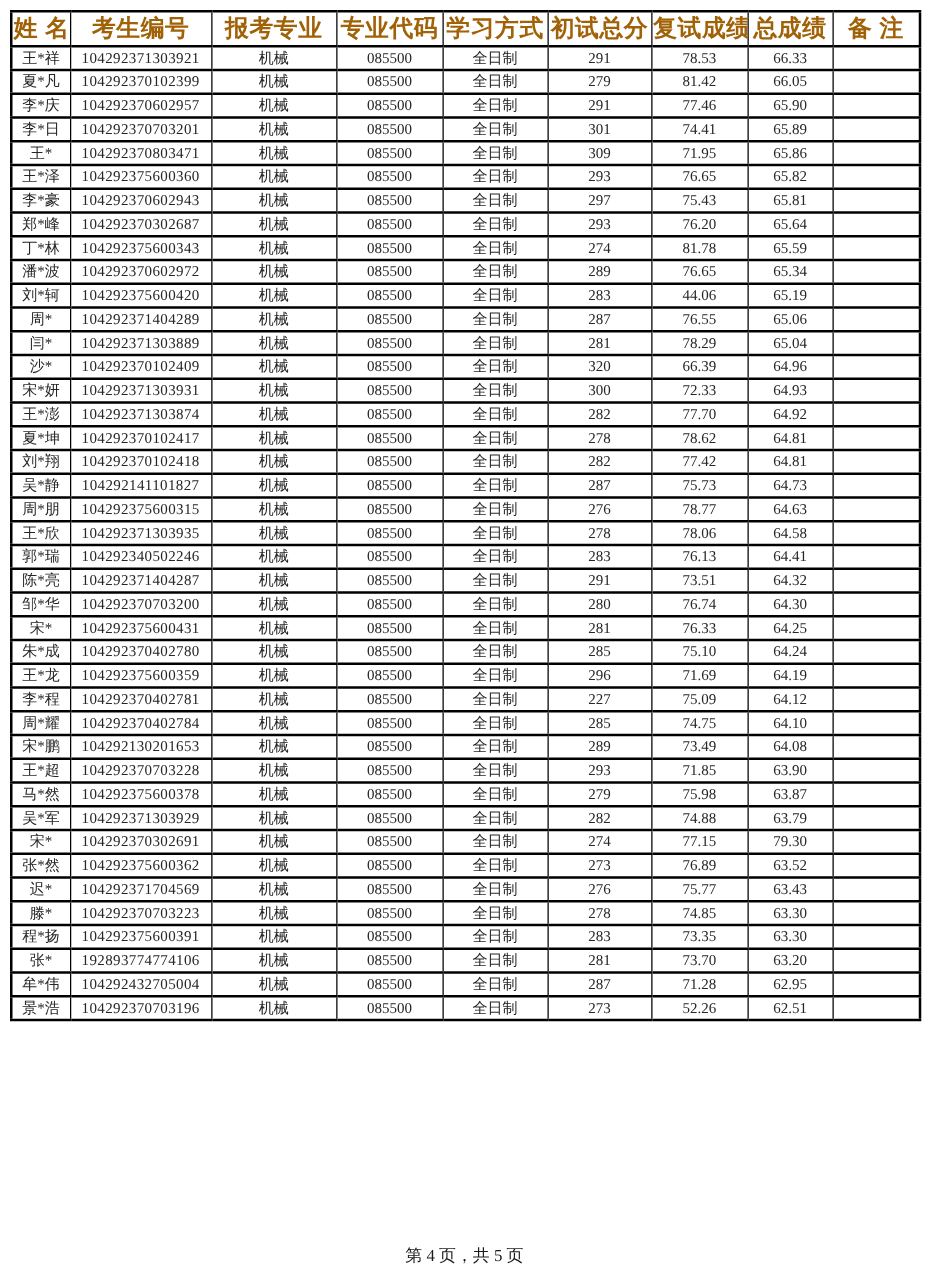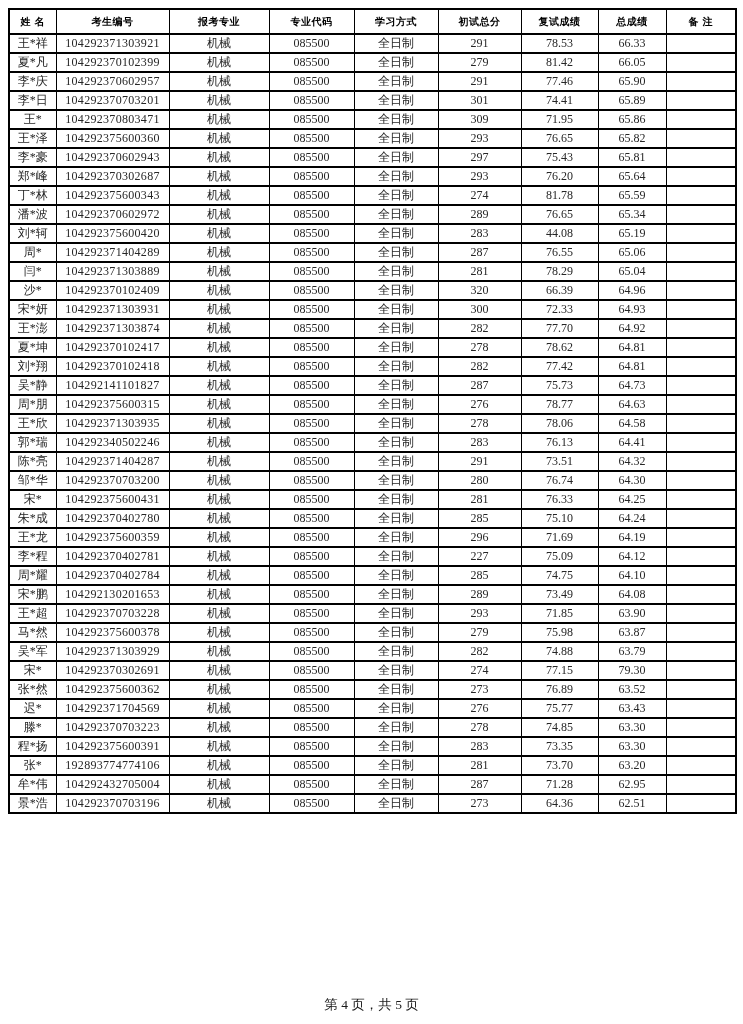--- a/index.html
+++ b/index.html
@@ -37,22 +37,22 @@
     vertical-align: middle;
     overflow: hidden;
     white-space: nowrap;
   }
   table.score-table thead tr {
     height: 25px;
   }
   table.score-table th {
     font-family: "Liberation Sans", "DejaVu Sans", sans-serif;
     font-weight: bold;
-    font-size: 10px;
-    color: #000000;
+    font-size: 19px;
+    color: #a16207;
     letter-spacing: 0.5px;
   }
   table.score-table tbody tr {
     height: 14px;
   }
   table.score-table td {
     font-size: 12px;
     color: #262626;
   }
   td.col-id {
@@ -211,21 +211,21 @@
           <td class="col-total-score">65.34</td>
           <td class="col-remark"></td>
         </tr>
         <tr>
           <td class="col-name">刘*轲</td>
           <td class="col-id">104292375600420</td>
           <td class="col-major">机械</td>
           <td class="col-major-code">085500</td>
           <td class="col-study-mode">全日制</td>
           <td class="col-initial-score">283</td>
-          <td class="col-retest-score">44.08</td>
+          <td class="col-retest-score">44.06</td>
           <td class="col-total-score">65.19</td>
           <td class="col-remark"></td>
         </tr>
         <tr>
           <td class="col-name">周*</td>
           <td class="col-id">104292371404289</td>
           <td class="col-major">机械</td>
           <td class="col-major-code">085500</td>
           <td class="col-study-mode">全日制</td>
           <td class="col-initial-score">287</td>
@@ -541,21 +541,21 @@
           <td class="col-total-score">62.95</td>
           <td class="col-remark"></td>
         </tr>
         <tr>
           <td class="col-name">景*浩</td>
           <td class="col-id">104292370703196</td>
           <td class="col-major">机械</td>
           <td class="col-major-code">085500</td>
           <td class="col-study-mode">全日制</td>
           <td class="col-initial-score">273</td>
-          <td class="col-retest-score">64.36</td>
+          <td class="col-retest-score">52.26</td>
           <td class="col-total-score">62.51</td>
           <td class="col-remark"></td>
         </tr>
       </tbody>
   </table>
 
   <div class="footer">第 4 页，共 5 页</div>
 
 </div>
 

